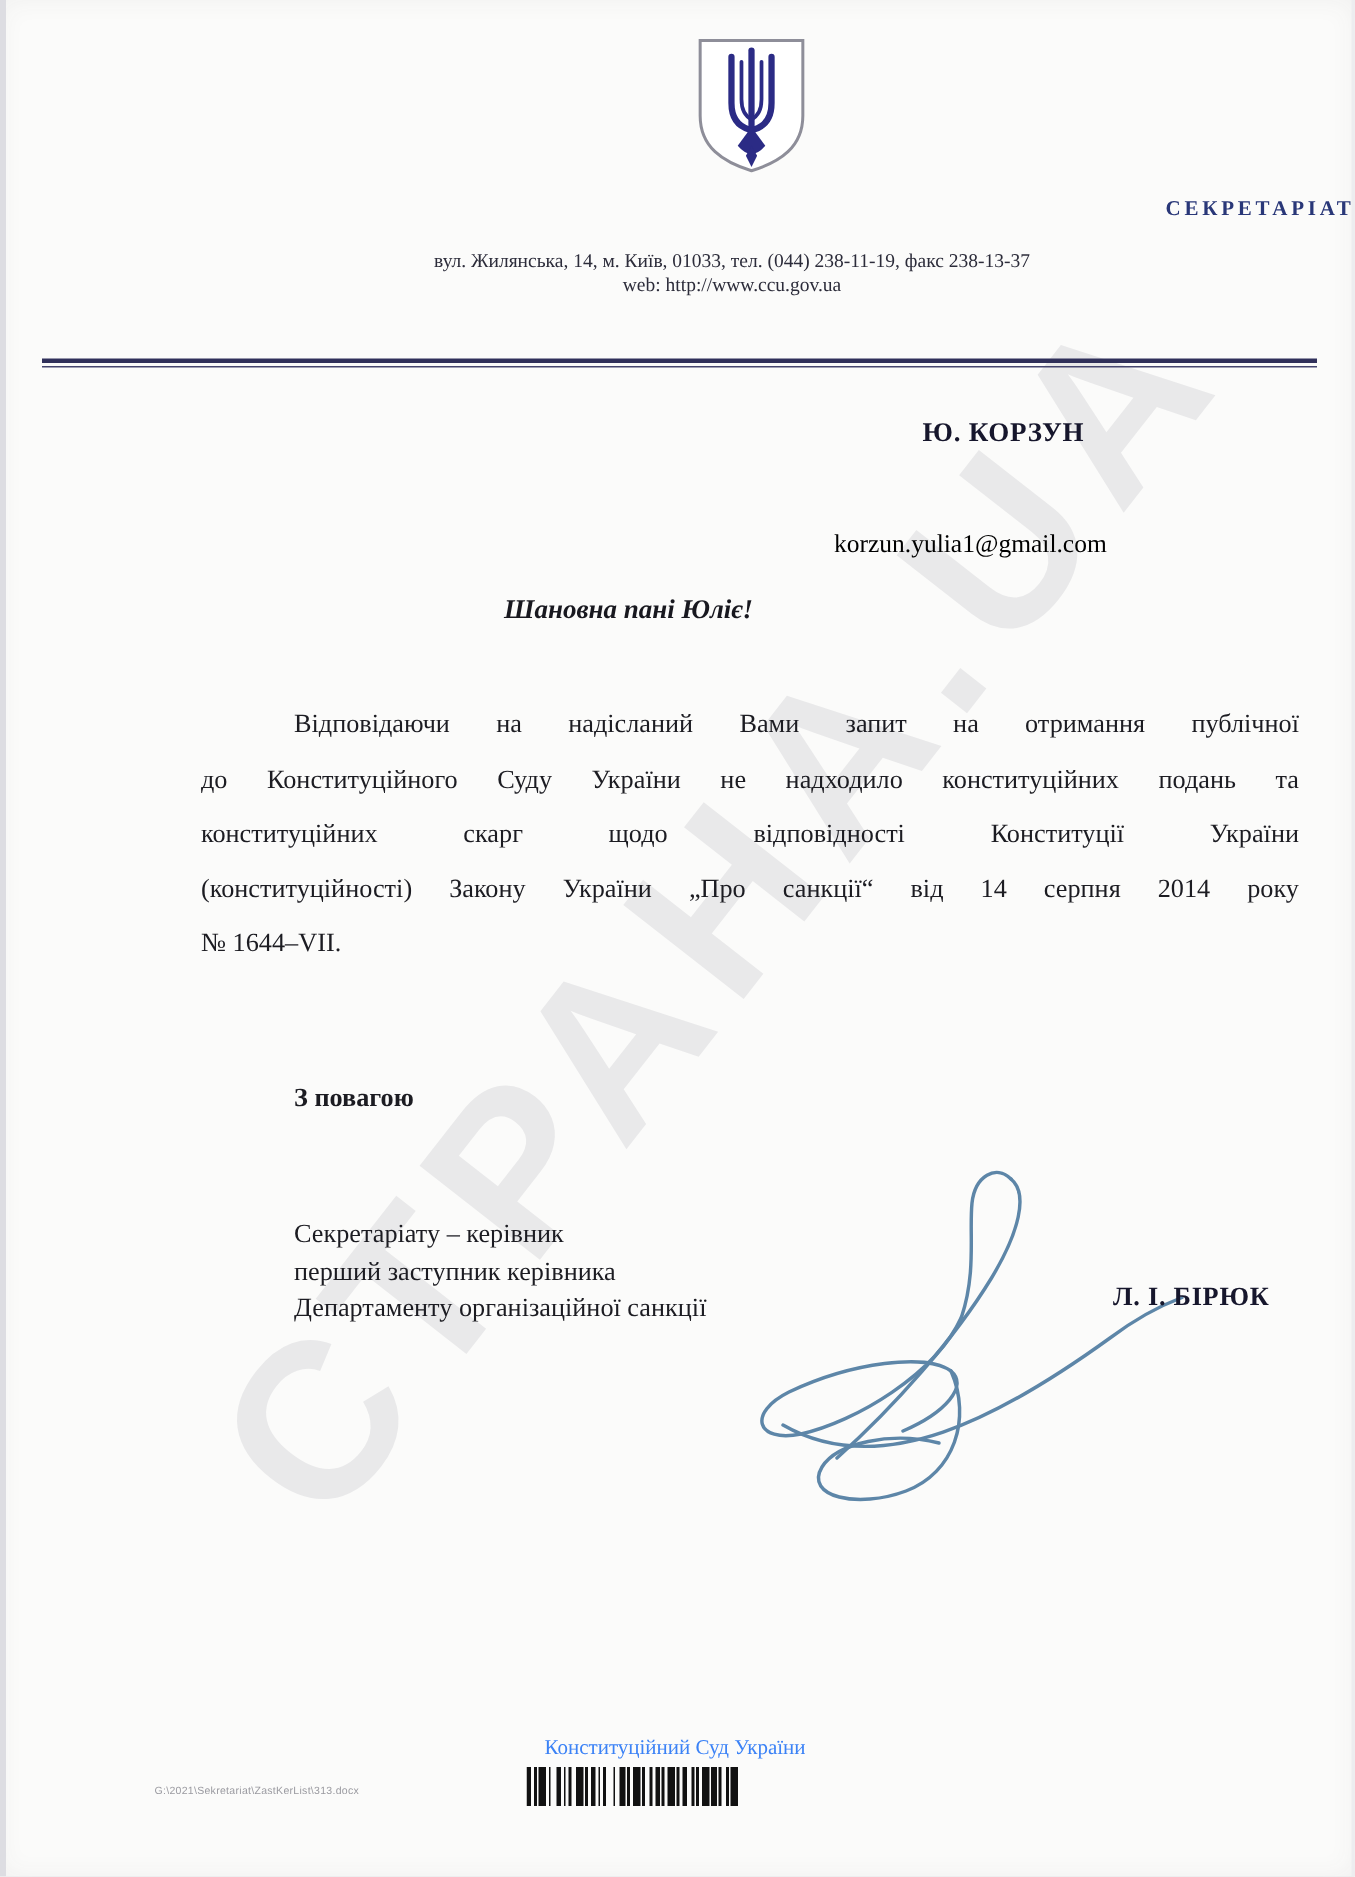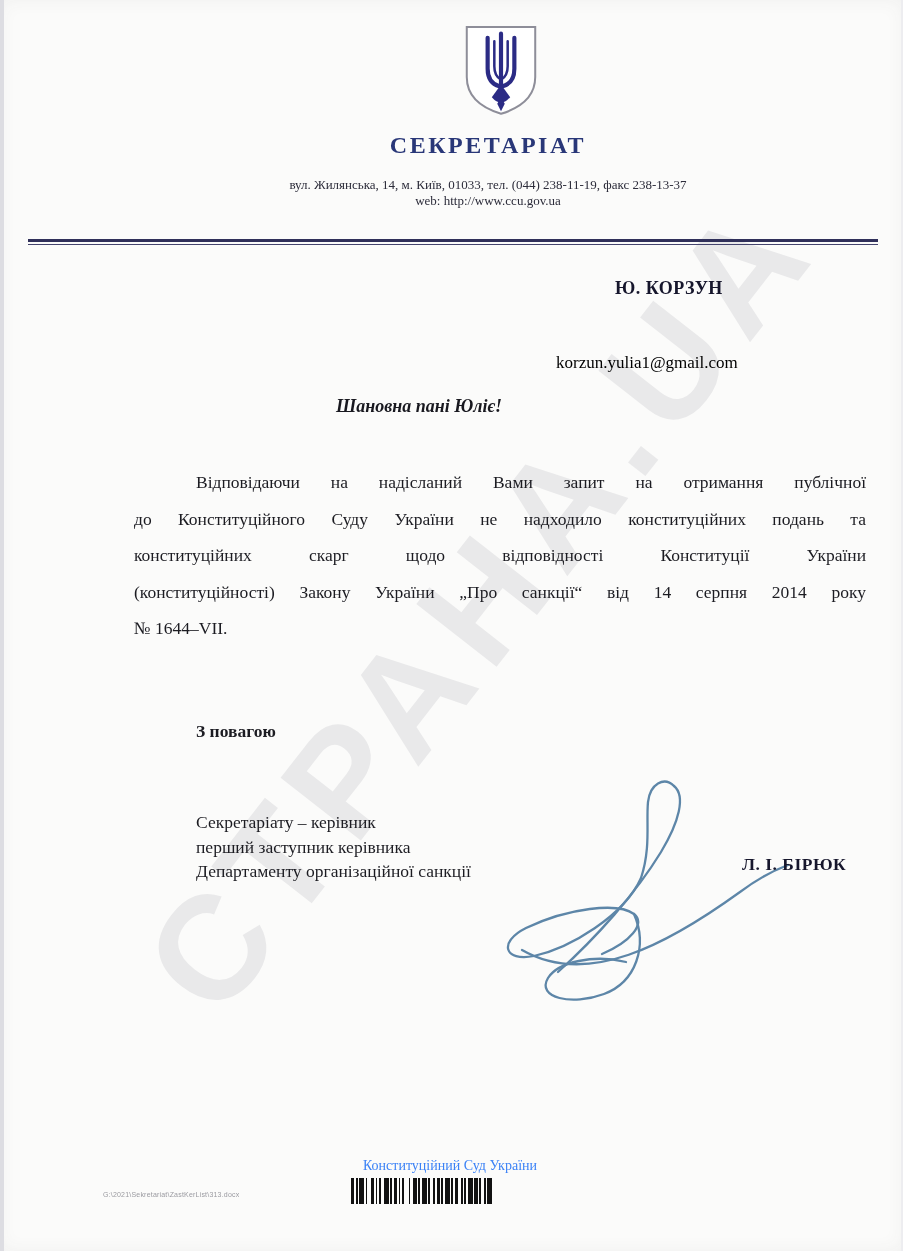--- a/index.html
+++ b/index.html
@@ -25,21 +25,21 @@
     transform:rotate(-52deg);
     transform-origin:50% 50%;
     white-space:nowrap;
     pointer-events:none;
     user-select:none;
   }
 
   .emblem{position:absolute;left:455px;top:22px;width:92px;height:96px;}
 
   .org-head{position:absolute;left:73px;top:132px;width:830px;text-align:center;}
-  .org-line1{font-size:24px;font-weight:bold;letter-spacing:2.5px;color:#293778;}
+  .org-line1{font-size:14px;font-weight:bold;letter-spacing:2.5px;color:#293778;text-align:right;}
   .org-line2{font-size:20px;font-weight:bold;letter-spacing:1.2px;color:#293778;margin-top:4px;}
   .org-address{font-size:13px;color:#2c2c3a;margin-top:18px;}
   .org-web{font-size:13px;color:#2c2c3a;margin-top:0;}
 
   .rule{position:absolute;left:28px;top:239px;width:850px;border-top:3px solid #30305a;}
   .rule-thin{margin-top:2px;border-top:1px solid #45456e;}
 
   .recipient-name{position:absolute;left:615px;top:278px;font-size:18px;font-weight:bold;color:#16162c;letter-spacing:0.5px;}
   .recipient-email{position:absolute;left:556px;top:324px;font-size:17px;color:#000000;margin-top:29px;}
 

